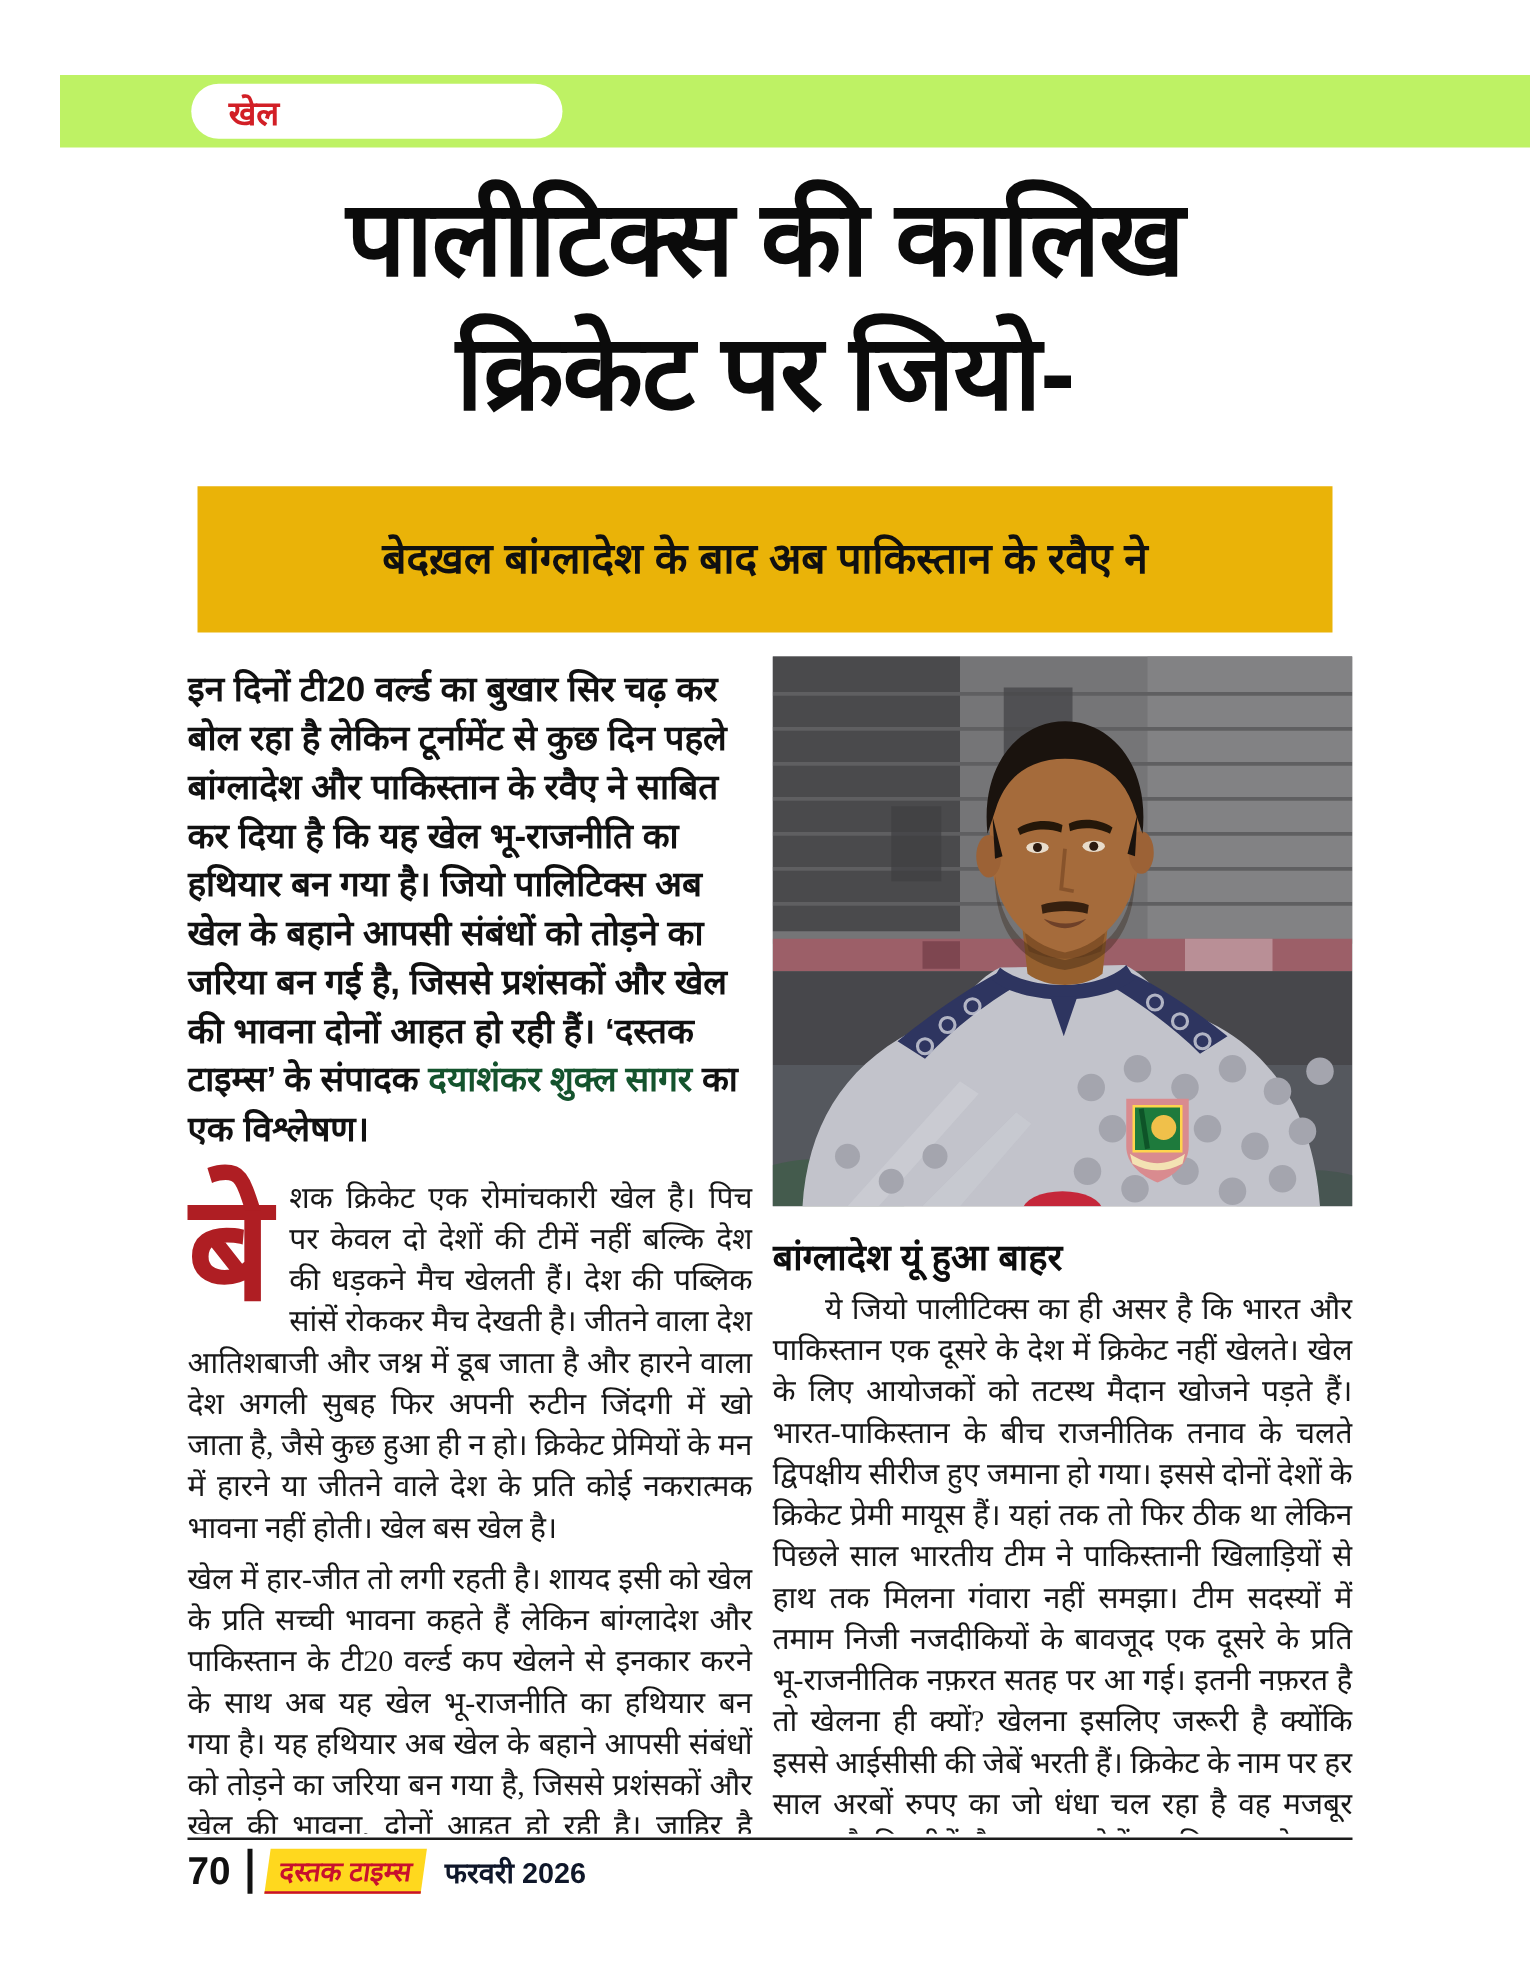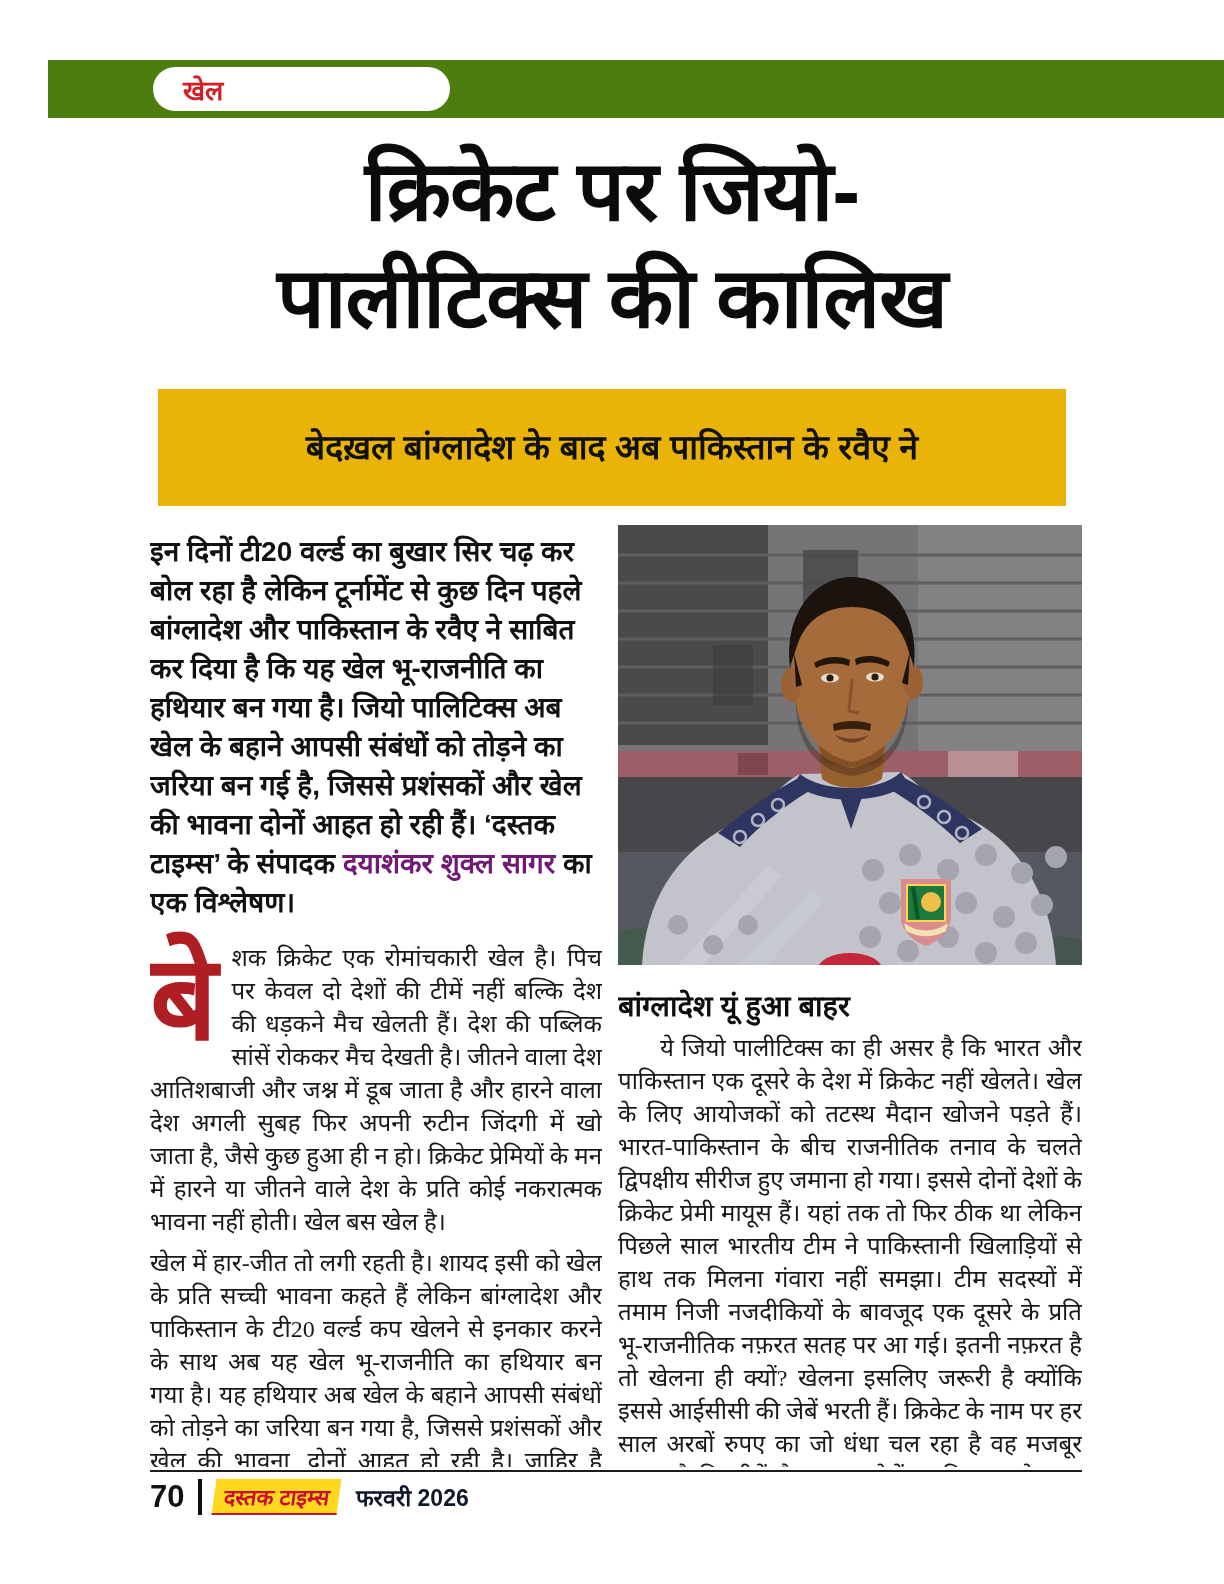--- a/index.html
+++ b/index.html
@@ -1,21 +1,21 @@
 <!DOCTYPE html>
 <html><head>
 <meta charset="utf-8">
 <style>
   html,body{margin:0;padding:0;background:#ffffff;}
   .page{
     position:relative;width:1224px;height:1584px;background:#ffffff;
     overflow:hidden;font-family:"Liberation Serif", serif;color:#1a1a1a;
   }
   
-  .topbar{position:absolute;left:48px;top:60px;width:1176px;height:58px;background:#4d7c0f;}
+  .topbar{position:absolute;left:48px;top:60px;width:1176px;height:58px;background:#bef264;}
   .tag-pill{
     position:absolute;left:105px;top:7px;width:297px;height:44px;background:#ffffff;
     border-radius:22px;display:flex;align-items:center;padding-left:30px;box-sizing:border-box;
   }
   .tag-pill span{color:#D21F26;font-weight:800;font-size:27px;font-family:"Liberation Sans", sans-serif;}
   
   .headline{
     position:absolute;left:60px;top:138px;width:1104px;margin:0;text-align:center;
     font-family:"Liberation Sans", sans-serif;font-weight:800;color:#0b0b0b;
     font-size:84px;line-height:107px;letter-spacing:-1px;
@@ -27,21 +27,21 @@
     display:flex;flex-direction:column;justify-content:center;text-align:center;
     font-family:"Liberation Sans", sans-serif;font-weight:700;font-size:34px;line-height:47px;color:#101010;
   }
   
   .col-left{position:absolute;left:150px;top:532px;width:452px;height:935px;overflow:hidden;}
   .col-right{position:absolute;left:618px;top:525px;width:464px;height:942px;overflow:hidden;}
   .intro{
     margin:0 0 20px 0;font-family:"Liberation Sans", sans-serif;font-weight:700;
     font-size:28px;line-height:39px;color:#111;
   }
-  .intro .author{color:#701a75;}
+  .intro .author{color:#14532d;font-family:Liberation Serif, serif;}
   .body-para{margin:0 0 8px 0;font-size:24px;line-height:33px;text-align:justify;color:#181818;}
   .dropcap{
     float:left;font-family:"Liberation Sans", sans-serif;font-weight:700;color:#AF1E23;
     font-size:118px;line-height:100px;margin:6px 14px 0 0;
   }
   .subhead{
     margin:20px 0 8px 0;font-family:"Liberation Sans", sans-serif;font-weight:700;
     font-size:29px;color:#0d0d0d;
   }
   .indent{text-indent:42px;}
@@ -66,22 +66,22 @@
 
 <div class="page">
 
   <div class="topbar">
     <div class="tag-pill">
       <span>खेल</span>
     </div>
   </div>
 
   <h1 class="headline">
+    <span class="hl-line">पालीटिक्स की कालिख</span>
     <span class="hl-line">क्रिकेट पर जियो-</span>
-    <span class="hl-line">पालीटिक्स की कालिख</span>
   </h1>
 
   <div class="standfirst">
     <span>बेदख़ल बांग्लादेश के बाद अब पाकिस्तान के रवैए ने</span>
   </div>
 
   <div class="col-left">
     <p class="intro"><span>इन दिनों टी20 वर्ल्ड का बुखार सिर चढ़ कर बोल रहा है लेकिन टूर्नामेंट से कुछ दिन पहले बांग्लादेश और पाकिस्तान के रवैए ने साबित कर दिया है कि यह खेल भू-राजनीति का हथियार बन गया है। जियो पालिटिक्स अब खेल के बहाने आपसी संबंधों को तोड़ने का जरिया बन गई है, जिससे प्रशंसकों और खेल की भावना दोनों आहत हो रही हैं। ‘दस्तक टाइम्स’ के संपादक </span><span class="author">दयाशंकर शुक्ल सागर</span><span> का एक विश्लेषण।</span></p>
     <p class="body-para"><span class="dropcap">बे</span><span>शक क्रिकेट एक रोमांचकारी खेल है। पिच पर केवल दो देशों की टीमें नहीं बल्कि देश की धड़कने मैच खेलती हैं। देश की पब्लिक सांसें रोककर मैच देखती है। जीतने वाला देश आतिशबाजी और जश्न में डूब जाता है और हारने वाला देश अगली सुबह फिर अपनी रुटीन जिंदगी में खो जाता है, जैसे कुछ हुआ ही न हो। क्रिकेट प्रेमियों के मन में हारने या जीतने वाले देश के प्रति कोई नकरात्मक भावना नहीं होती। खेल बस खेल है।</span></p>
     <p class="body-para">खेल में हार-जीत तो लगी रहती है। शायद इसी को खेल के प्रति सच्ची भावना कहते हैं लेकिन बांग्लादेश और पाकिस्तान के टी20 वर्ल्ड कप खेलने से इनकार करने के साथ अब यह खेल भू-राजनीति का हथियार बन गया है। यह हथियार अब खेल के बहाने आपसी संबंधों को तोड़ने का जरिया बन गया है, जिससे प्रशंसकों और खेल की भावना, दोनों आहत हो रही है। जाहिर है क्रिकेट अब सिर्फ खेल नहीं रहा, बल्कि कूटनीति का पिटारा बन गया है, जो अक्सर राजनीतिक विवादों से प्रभावित होता है। इंटरनेशनल क्रिकेट काउंसिल यानी आईसीसी की कमान भारतीय अधिकारियों के हाथ होने के कारण, उसके सभी निर्णयों पर भी जियो पालीटिक्स छाया साफ दिख रही है। नतीजन इस बार का टी20 विश्व कप क्षेत्रीय टकराव का मैदान बन गया है।</p>

